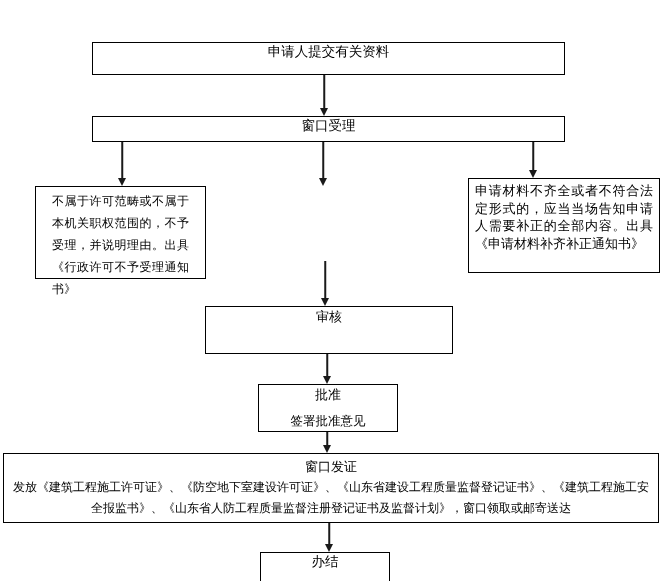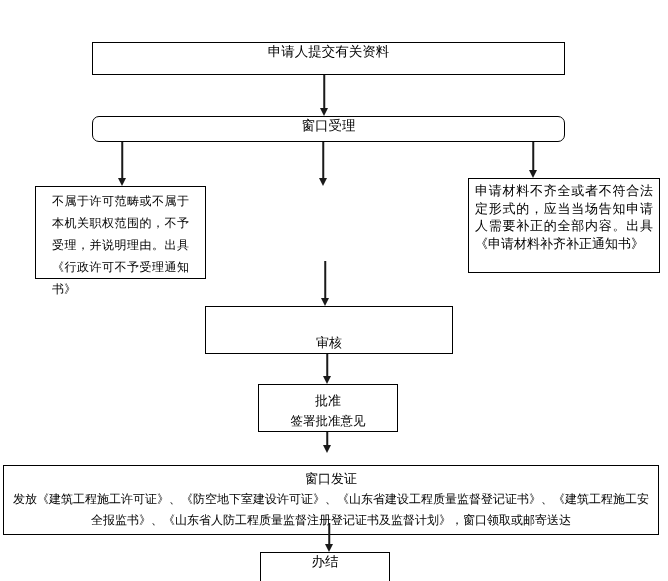--- a/index.html
+++ b/index.html
@@ -25,47 +25,47 @@
   }
   .node.center {
     display: flex;
     justify-content: center;
     text-align: center;
   }
   .node.stack {
     display: flex;
     flex-direction: column;
     align-items: center;
-    justify-content: flex-end;
+    justify-content: space-between;
     text-align: center;
   }
   .node-title {
     font-size: 13px;
     line-height: 20px;
     white-space: nowrap;
   }
   .node-sub {
     font-size: 12.5px;
     line-height: 20px;
   }
   .body-text {
     font-size: 12px;
     line-height: 22px;
     text-align: justify;
   }
   
   #node-submit     { left: 92px;  top: 42px;  width: 473px; height: 33px; font-size: 13.5px; }
-  #node-accept     { left: 92px;  top: 116px; width: 473px; height: 26px; font-size: 13.5px; border-radius: 7px; }
+  #node-accept     { left: 92px;  top: 116px; width: 473px; height: 26px; font-size: 13.5px; }
   #node-reject     { left: 35px;  top: 186px; width: 171px; height: 93px; padding: 3px 16px; }
   #node-proceed    { left: 223px; top: 186px; width: 211px; height: 75px; padding: 3px 6px; }
   #node-supplement { left: 468px; top: 178px; width: 192px; height: 95px; padding: 3px 6px; }
   #node-supplement .body-text { font-size: 13px; line-height: 17.5px; }
   #node-review     { left: 205px; top: 306px; width: 248px; height: 48px; }
   #node-approve    { left: 258px; top: 384px; width: 140px; height: 48px; }
-  #node-issue      { left: 3px;   top: 453px; width: 656px; height: 70px; padding: 3px 6px; text-align: center; margin-top: 12px; }
+  #node-issue      { left: 3px;   top: 453px; width: 656px; height: 70px; padding: 3px 6px; text-align: center; }
   #node-issue .issue-body { font-size: 12px; line-height: 20.5px; text-align: center; }
   #node-complete   { left: 260px; top: 552px; width: 130px; height: 40px; font-size: 13.5px; }
   
   .arrow {
     position: absolute;
     width: 10px;
   }
   .arrow .shaft {
     position: absolute;
     left: 50%;

